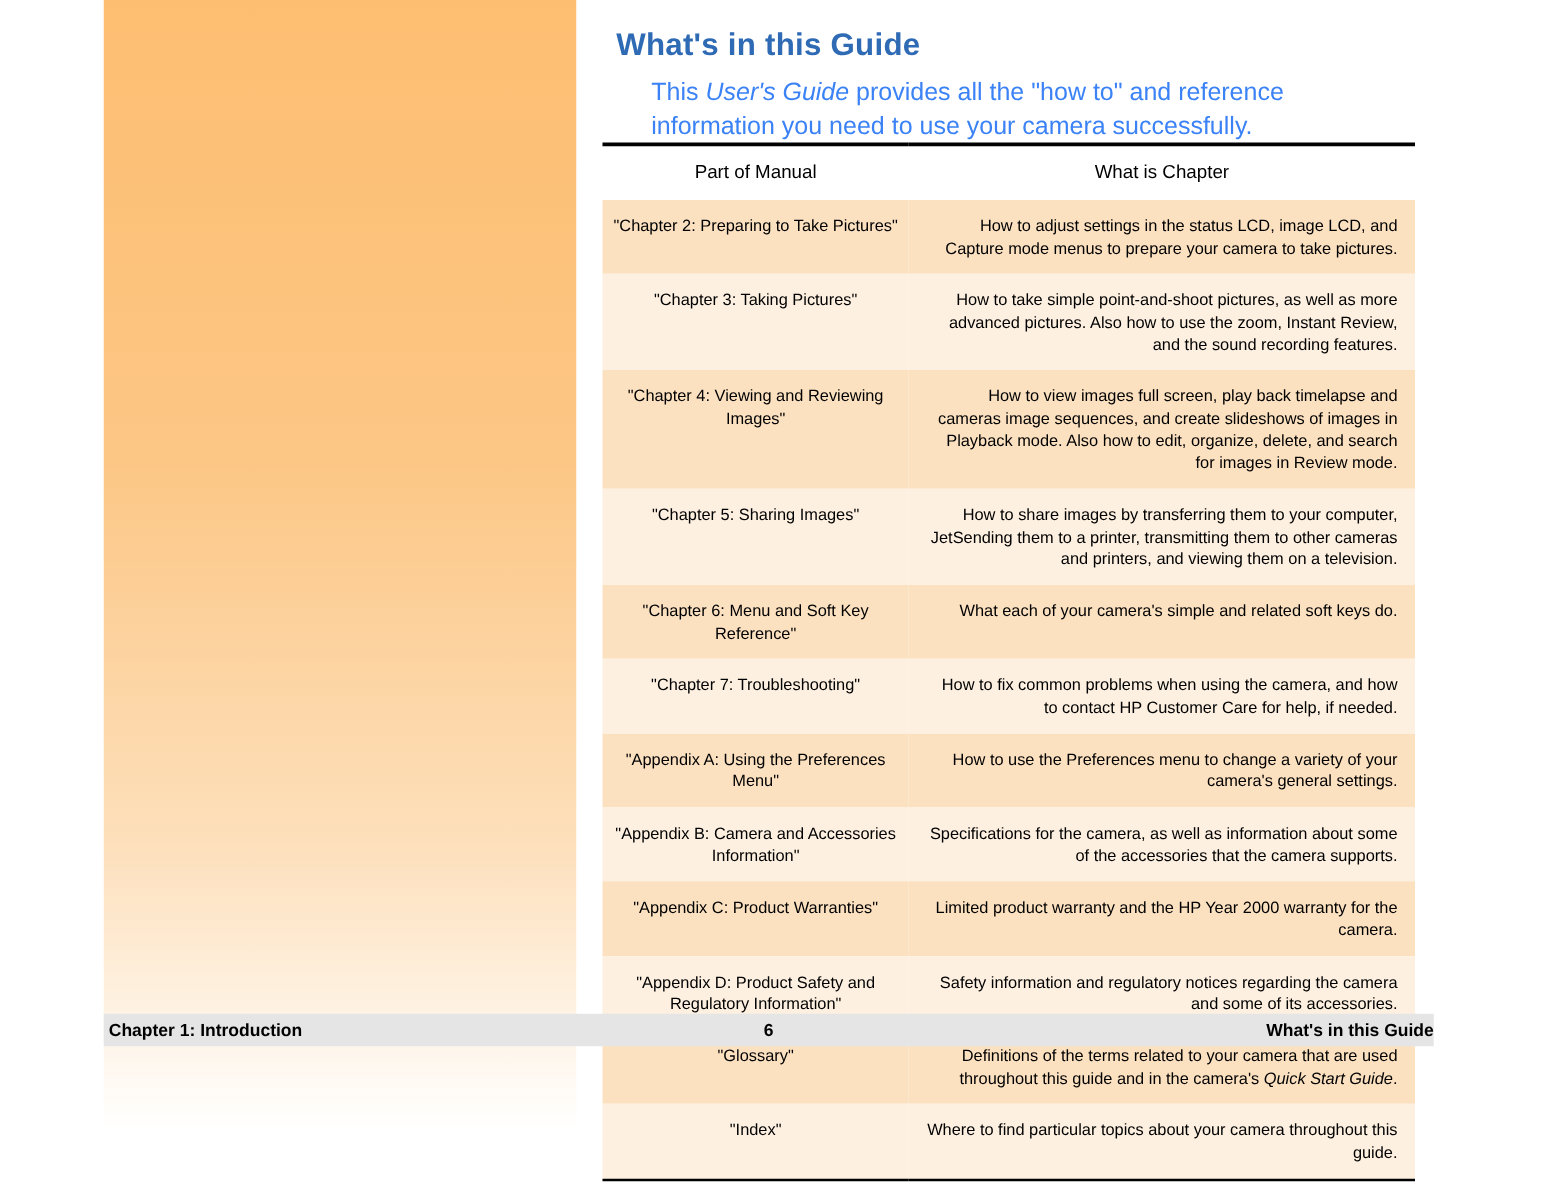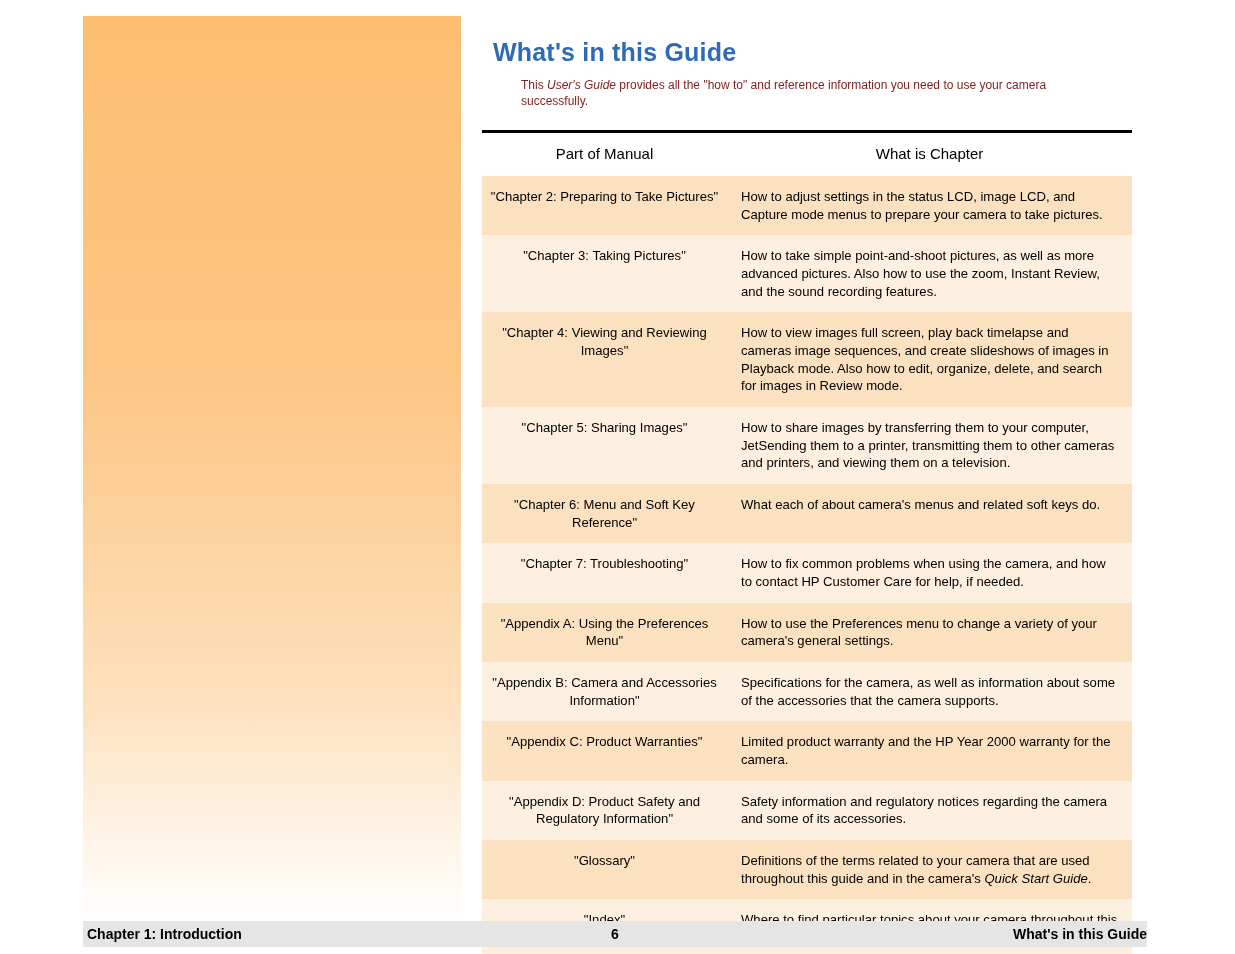--- a/index.html
+++ b/index.html
@@ -1,22 +1,22 @@
 <!DOCTYPE html>
 <html><head>
 <meta charset="utf-8">
 <style>
   * { box-sizing: border-box; margin: 0; padding: 0; }
   html, body { width: 1235px; height: 954px; font-family: "Lucida Sans", "Lucida Sans Unicode", "Trebuchet MS", sans-serif; background: #fff; color: #000; }
   .page {
     position: absolute;
     left: 83px;
-    top: 16px;
+    top: 0;
     width: 1064px;
-    height: 931px;
+    height: 837px;
     background: #fff;
   }
   .sidebar {
     position: absolute;
     left: 0;
     top: 0;
     width: 378px;
     height: 905px;
     background: linear-gradient(to bottom, #fdbe71 0%, #fcc684 40%, #fde0bc 75%, #ffffff 100%);
   }
@@ -27,23 +27,23 @@
     width: 638px;
   }
   h1.section-title {
     color: #2f6ab5;
     font-size: 25px;
     font-weight: bold;
     margin-bottom: 10px;
     letter-spacing: 0.2px;
   }
   .intro {
-    font-size: 12px;
+    font-size: 20px;
     line-height: 1.35;
-    color: #7f1d1d;
+    color: #3b82f6;
     margin-left: 28px;
     margin-bottom: 14px;
     max-width: 590px;
   }
   .intro .italic { font-style: italic; }
   .table-wrap {
     position: absolute;
     left: 399px;
     top: 114px;
     width: 650px;
@@ -61,20 +61,21 @@
     text-align: center;
     padding: 12px 8px 14px 8px;
     background: #fff;
   }
   .tbl th:first-child { width: 245px; }
   .tbl td {
     font-size: 13.1px;
     line-height: 1.35;
     padding: 12px 14px 12px 14px;
     vertical-align: top;
+    text-align: right;
   }
   .tbl td:first-child { text-align: center; padding-left: 6px; padding-right: 6px; }
   .tbl tbody tr.dark { background: #fce1c1; }
   .tbl tbody tr.light { background: #fdf0e0; }
   .row-italic { font-style: italic; }
   .footer {
     position: absolute;
     left: 0;
     bottom: 0;
     width: 1064px;
@@ -122,21 +123,21 @@
         <tr class="dark">
           <td>"Chapter 4: Viewing and Reviewing Images"</td>
           <td>How to view images full screen, play back timelapse and cameras image sequences, and create slideshows of images in Playback mode. Also how to edit, organize, delete, and search for images in Review mode.</td>
         </tr>
         <tr class="light">
           <td>"Chapter 5: Sharing Images"</td>
           <td>How to share images by transferring them to your computer, JetSending them to a printer, transmitting them to other cameras and printers, and viewing them on a television.</td>
         </tr>
         <tr class="dark">
           <td>"Chapter 6: Menu and Soft Key Reference"</td>
-          <td>What each of about camera's menus and related soft keys do.</td>
+          <td>What each of your camera's simple and related soft keys do.</td>
         </tr>
         <tr class="light">
           <td>"Chapter 7: Troubleshooting"</td>
           <td>How to fix common problems when using the camera, and how to contact HP Customer Care for help, if needed.</td>
         </tr>
         <tr class="dark">
           <td>"Appendix A: Using the Preferences Menu"</td>
           <td>How to use the Preferences menu to change a variety of your camera's general settings.</td>
         </tr>
         <tr class="light">

